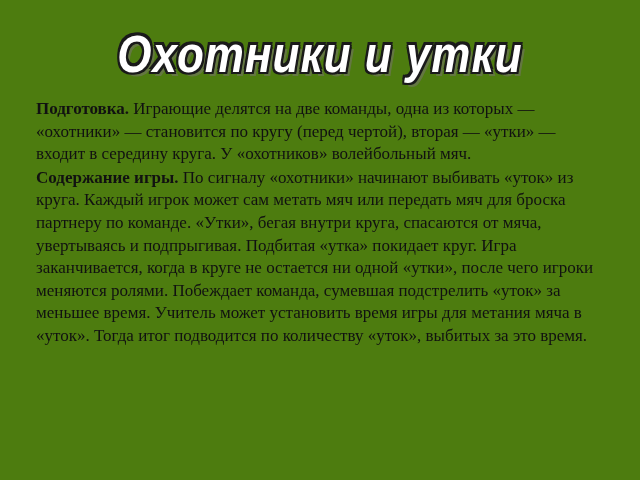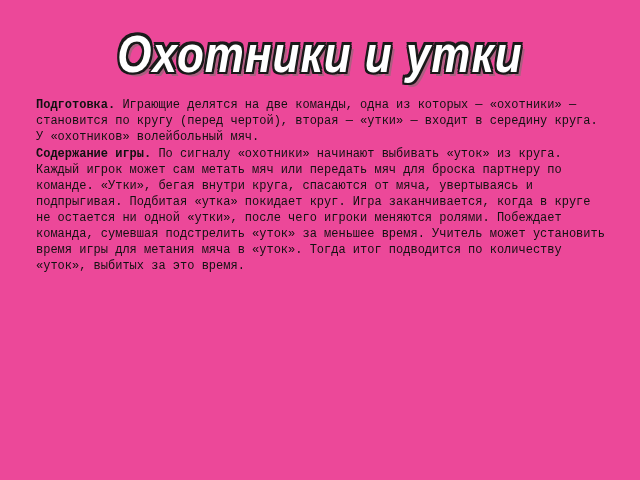--- a/index.html
+++ b/index.html
@@ -10,21 +10,21 @@
     width: 640px;
     height: 480px;
     background: #ece9e3;
     font-family: "Liberation Serif", serif;
     overflow: hidden;
   }
   .slide {
     position: relative;
     width: 640px;
     height: 480px;
-    background: #ec4899;
+    background: #4d7c0f;
     box-sizing: border-box;
   }
   .title-wrap {
     position: absolute;
     top: 28px;
     left: 0;
     width: 640px;
     text-align: center;
   }
   .title {
@@ -46,22 +46,22 @@
        4px 4px 0 rgba(120,115,110,0.55);
     transform: scaleY(1.18);
     transform-origin: center top;
     white-space: nowrap;
   }
   .body-text {
     position: absolute;
     top: 98px;
     left: 36px;
     width: 572px;
-    font-family: Liberation Mono, monospace;
-    font-size: 12px;
+    font-family: Liberation Serif, serif;
+    font-size: 17px;
     line-height: 1.33;
     color: #111111;
     text-align: left;
   }
   .para {
     margin: 0 0 1px 0;
   }
   .lead {
     font-weight: bold;
   }

